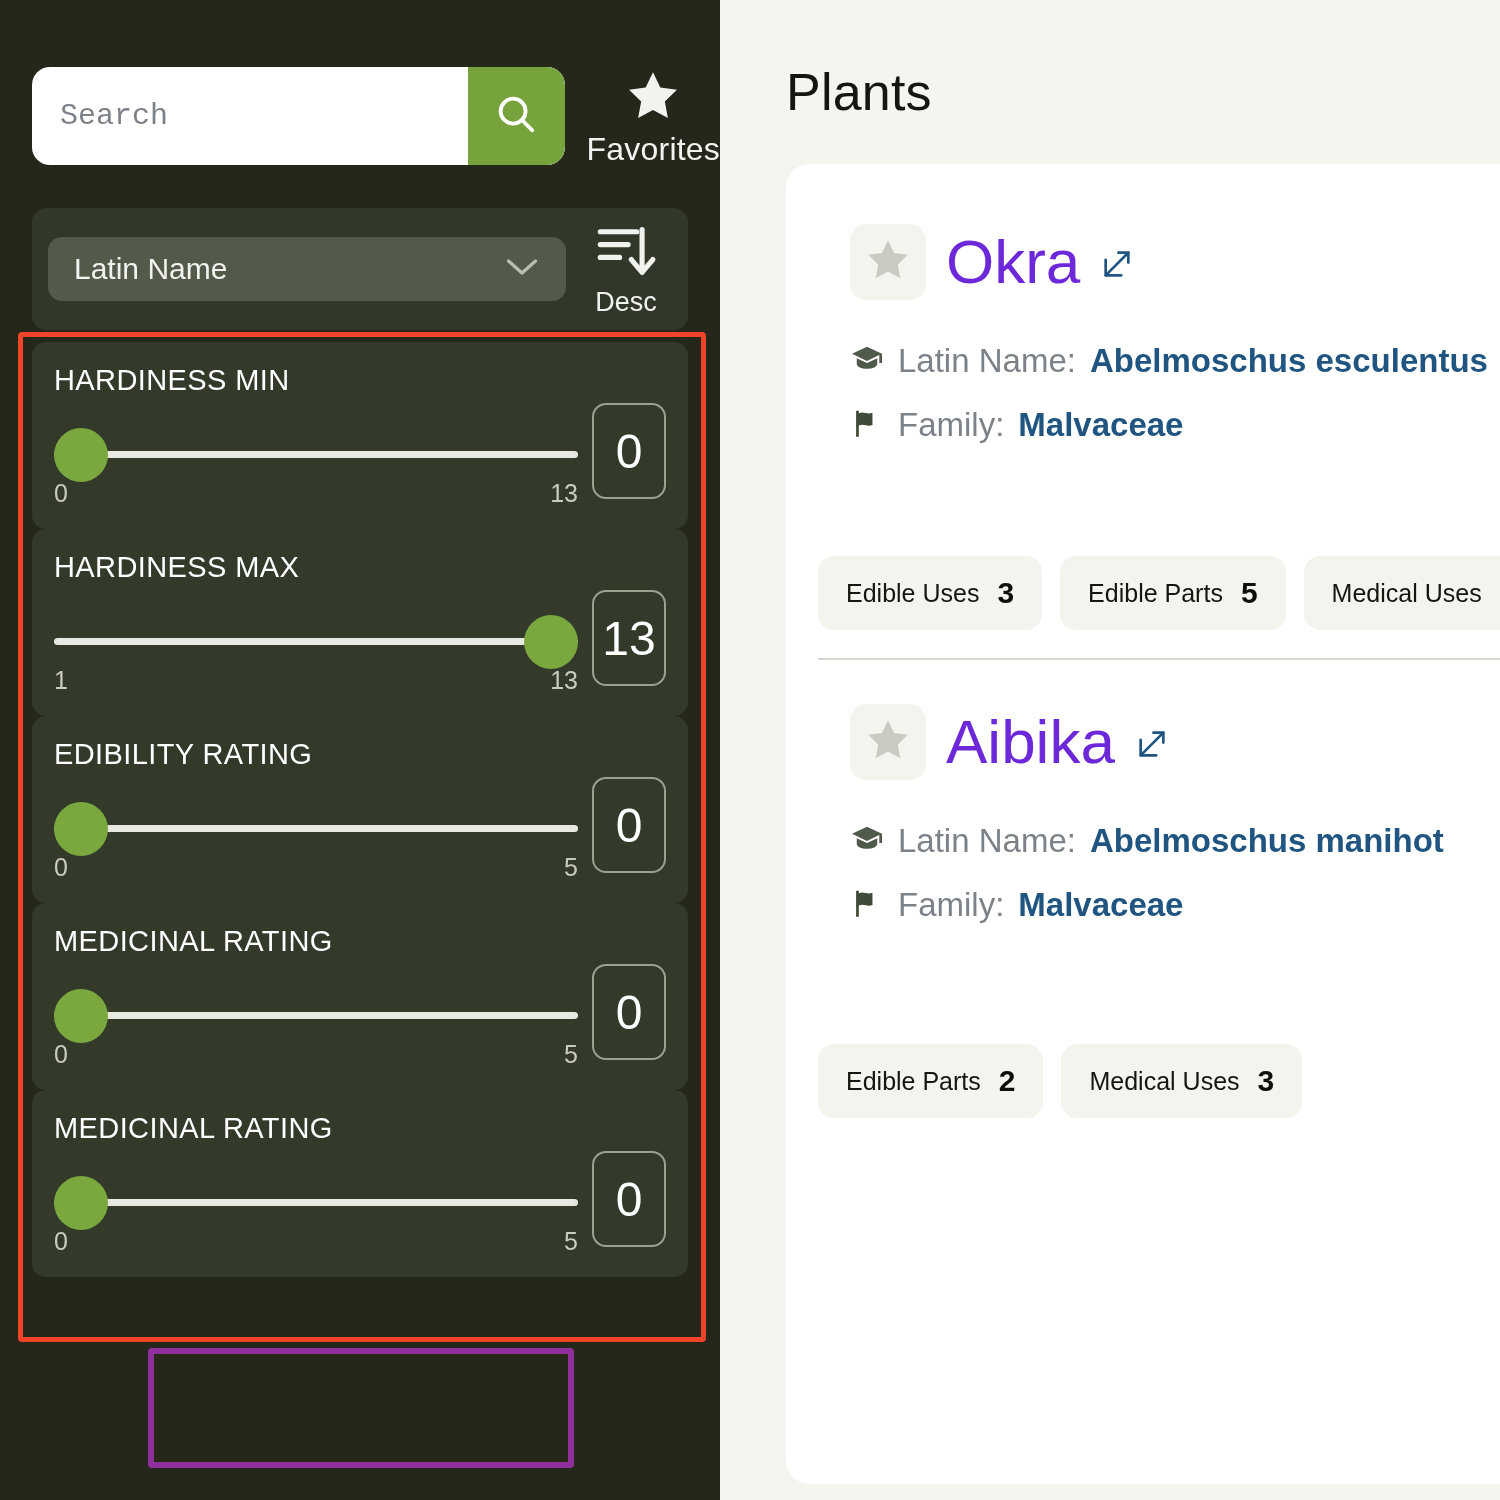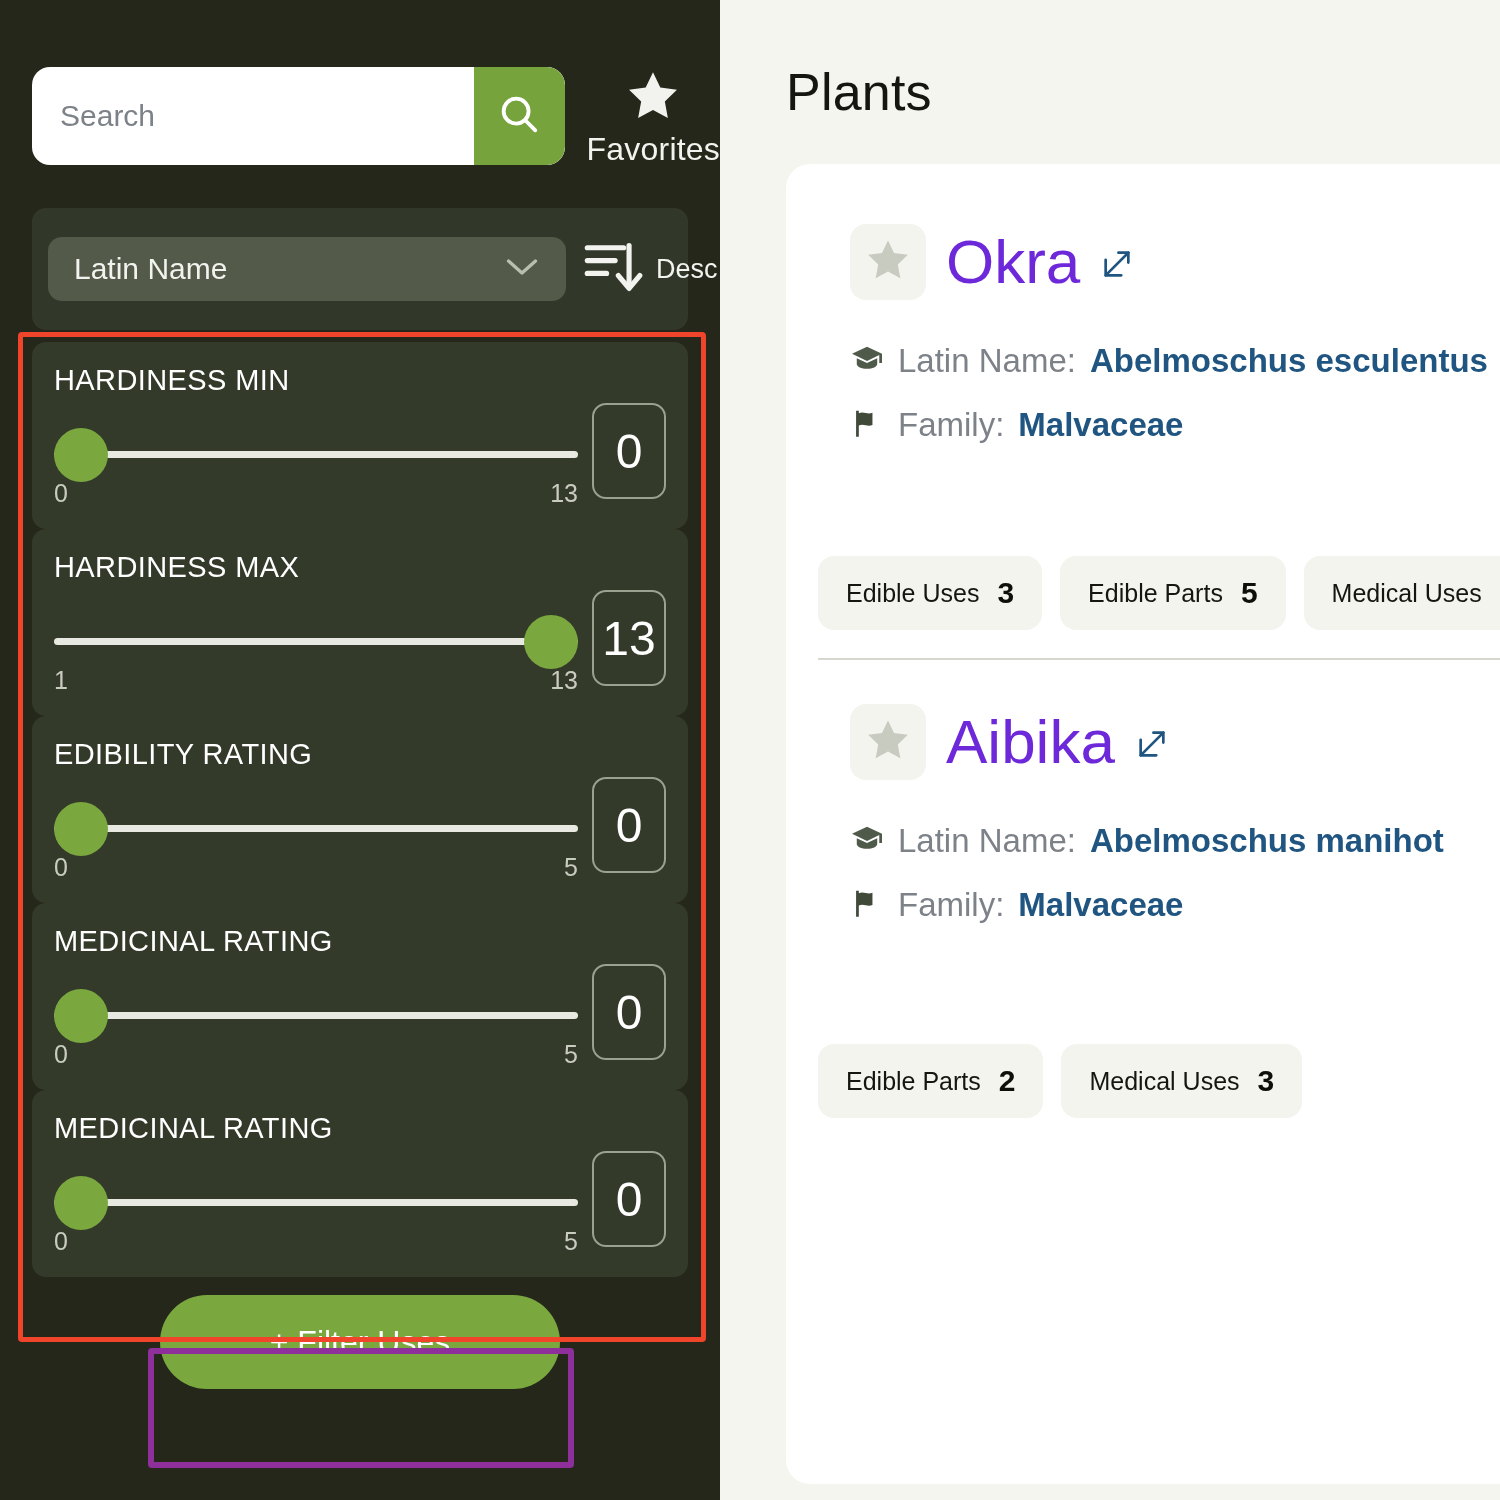--- a/index.html
+++ b/index.html
@@ -29,21 +29,21 @@
     width: 545px; height: 98px;
     background: #ffffff;
     border-radius: 18px;
     display: flex; align-items: stretch;
     overflow: hidden;
   }
   .search-input {
     flex: 1 1 auto;
     border: none; outline: none;
     background: transparent;
-    font-family: Liberation Sans, sans-serif;
+    font-family: Liberation Mono, monospace;
     font-size: 30px;
     color: #3a3f33;
     padding: 0 28px;
   }
   .search-input::placeholder { color: #7d8289; }
   .search-btn {
     width: 113px;
     background: #76a33b;
     border: none;
     display: flex; align-items: center; justify-content: center;
@@ -72,22 +72,22 @@
     flex: 1 1 auto; height: 64px;
     background: #545a49;
     border-radius: 14px;
     display: flex; align-items: center; justify-content: space-between;
     padding: 0 26px;
     cursor: pointer;
   }
   .sort-select-label { color: #f2f3ee; font-size: 30px; }
   .sort-dir {
     width: 92px;
-    display: flex; flex-direction: row; align-items: center;
-    cursor: pointer; gap: 10px;
+    display: flex; flex-direction: column; align-items: center;
+    cursor: pointer; gap: 2px;
   }
   .sort-dir-label { color: #f2f3ee; font-size: 27px; }
 
   
   .annot-red {
     position: absolute;
     left: 18px; top: 332px;
     width: 688px; height: 1010px;
     border: 5px solid #f0452a;
     border-radius: 4px;
@@ -342,23 +342,20 @@
               <span>0</span>
               <span>5</span>
             </div>
           </div>
           <div class="value-box">0</div>
         </div>
       </div>
 
     </div>
 
-    <div class="filter-wrap">
-      <button class="filter-btn">+ Filter Uses</button>
-    </div>
 
     <div class="annot-red"></div>
     <div class="annot-purple"></div>
   </aside>
 
   <main class="main">
     <h1 class="page-title">Plants</h1>
 
     <section class="results-card">
 

